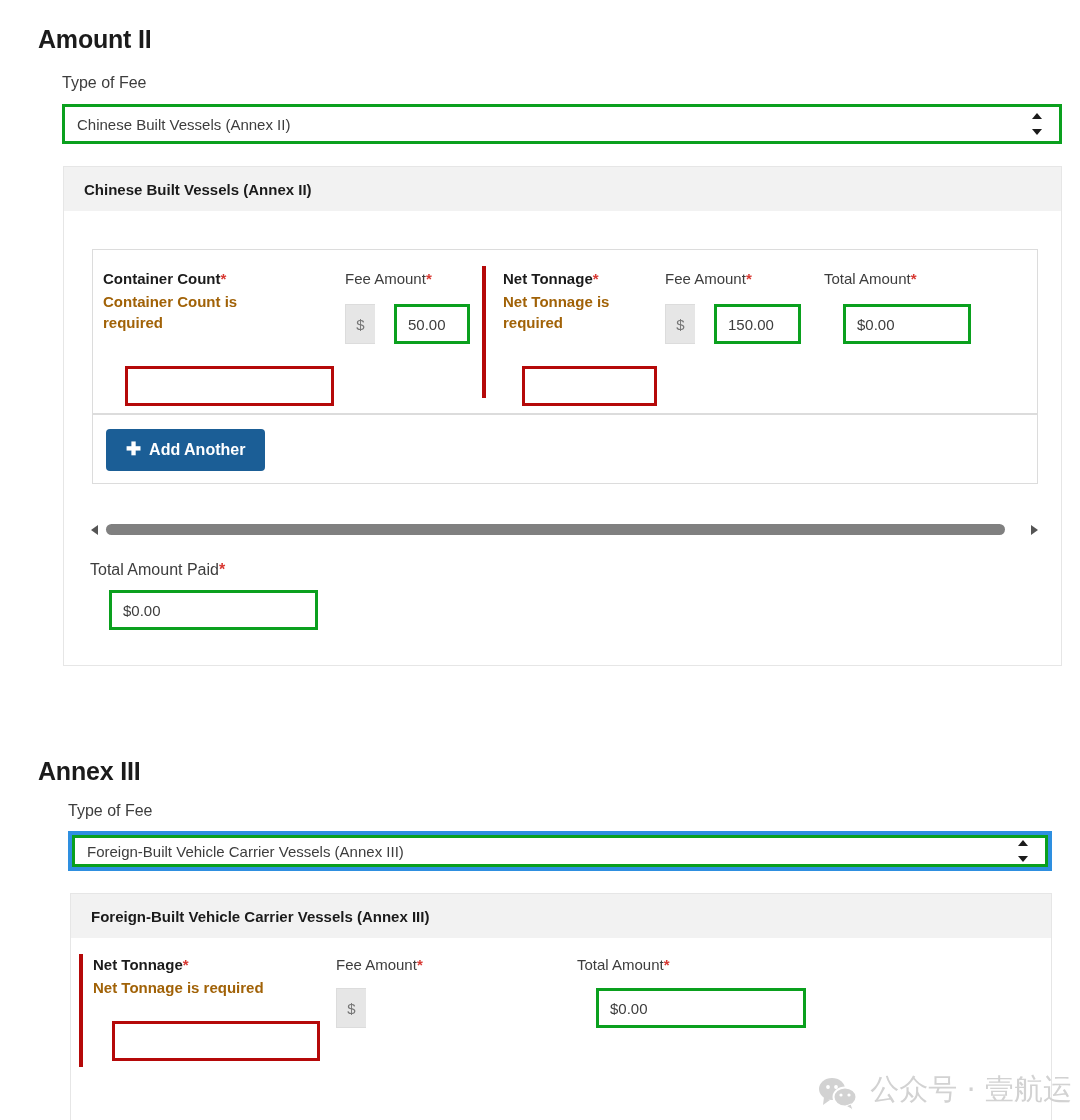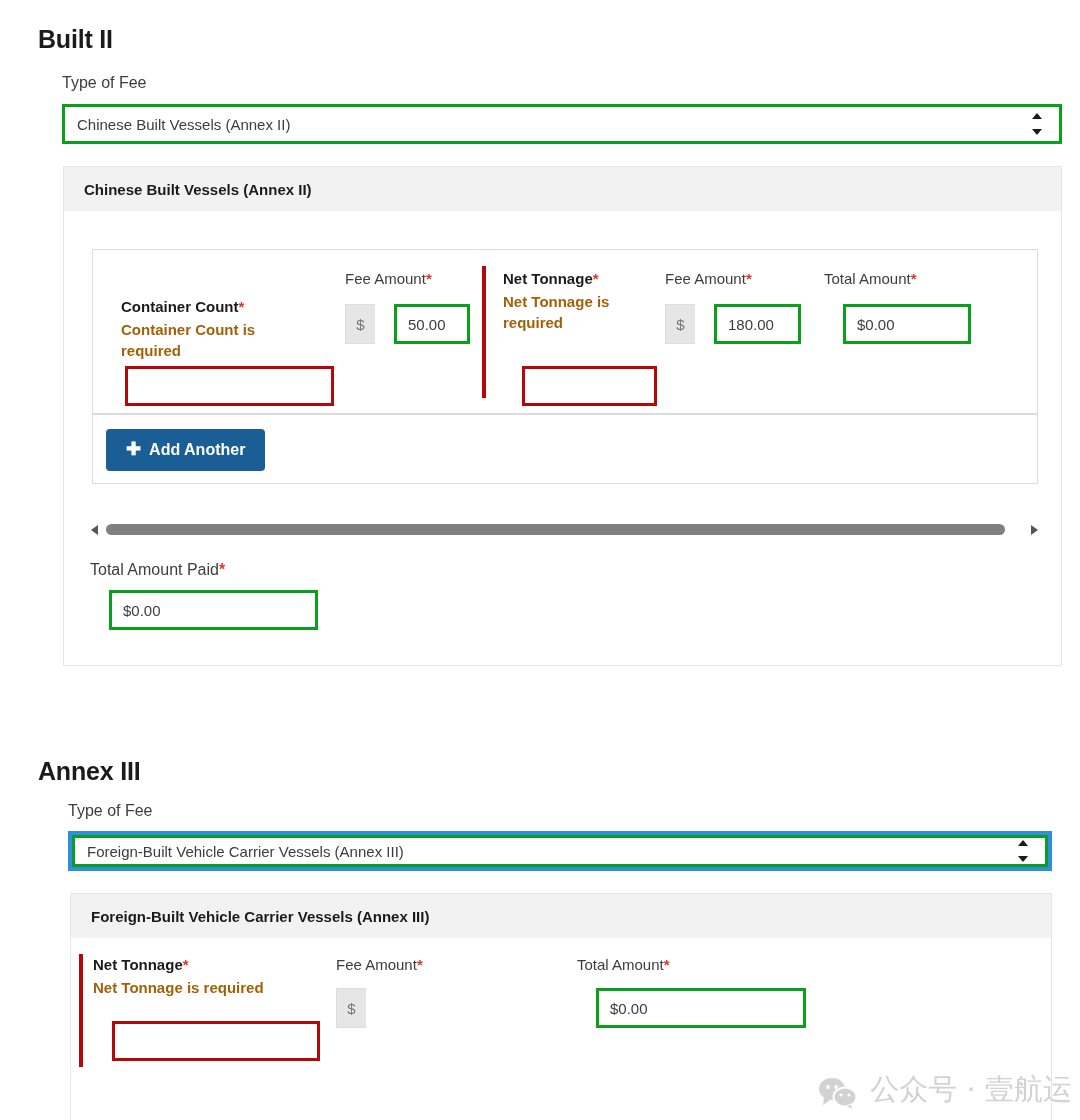--- a/index.html
+++ b/index.html
@@ -239,38 +239,38 @@
     user-select: none;
     white-space: nowrap;
   }
   .wechat-glyph { display: block; }
 </style>
 </head>
 <body>
 
 <div class="page">
 
-  <div class="section-title" id="annex2-title">Built II</div>
+  <div class="section-title" id="annex2-title">Amount II</div>
 
   <div class="field-label" id="a2-typeoffee-label">Type of Fee</div>
 
   <div class="select-wrap select-green" id="a2-select">
     <span class="select-text">Chinese Built Vessels (Annex II)</span>
     <span class="select-chevrons">
       <span class="chev up"></span>
       <span class="chev down"></span>
     </span>
   </div>
 
   <div class="card" id="a2-card">
     <div class="card-header">Chinese Built Vessels (Annex II)</div>
 
     <div class="row-panel" id="a2-row-panel">
 
-      <div class="fgroup" style="left:28px; top:20px; width:210px;margin-top:28px;">
+      <div class="fgroup" style="left:10px; top:20px; width:210px;">
         <div class="flabel">
           <span>Container Count</span><span class="req-star">*</span>
         </div>
         <div class="err-msg" style="width:150px;">Container Count is required</div>
       </div>
       <div class="tinput b-red" style="position:absolute; left:13px; top:116px; width:209px;"></div>
 
       <div class="fgroup" style="left:252px; top:20px;">
         <div class="flabel normal">
           <span>Fee Amount</span><span class="req-star">*</span>
@@ -290,21 +290,21 @@
       </div>
       <div class="tinput b-red" style="position:absolute; left:410px; top:116px; width:135px;"></div>
 
       <div class="fgroup" style="left:572px; top:20px;">
         <div class="flabel normal">
           <span>Fee Amount</span><span class="req-star">*</span>
         </div>
       </div>
       <div class="money" style="position:absolute; left:572px; top:54px; width:136px;">
         <div class="money-prefix">$</div>
-        <div class="tinput b-green money-input">180.00</div>
+        <div class="tinput b-green money-input">150.00</div>
       </div>
 
       <div class="fgroup" style="left:731px; top:20px;">
         <div class="flabel normal">
           <span>Total Amount</span><span class="req-star">*</span>
         </div>
       </div>
       <div class="tinput b-green" style="position:absolute; left:731px; top:54px; width:128px;">$0.00</div>
     </div>
 

